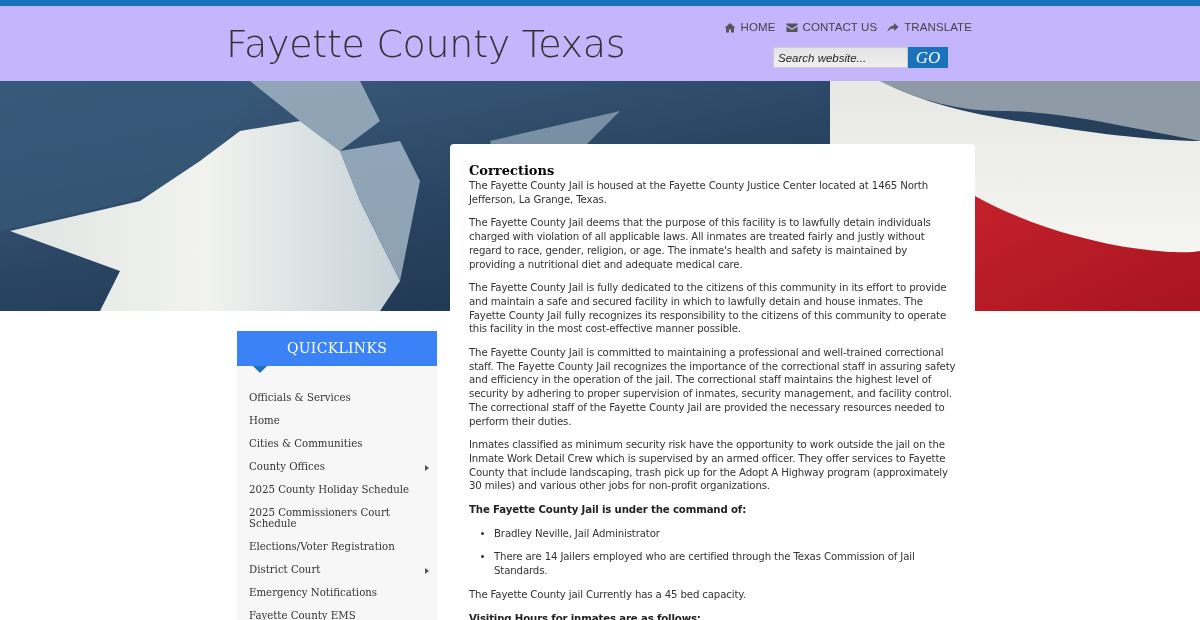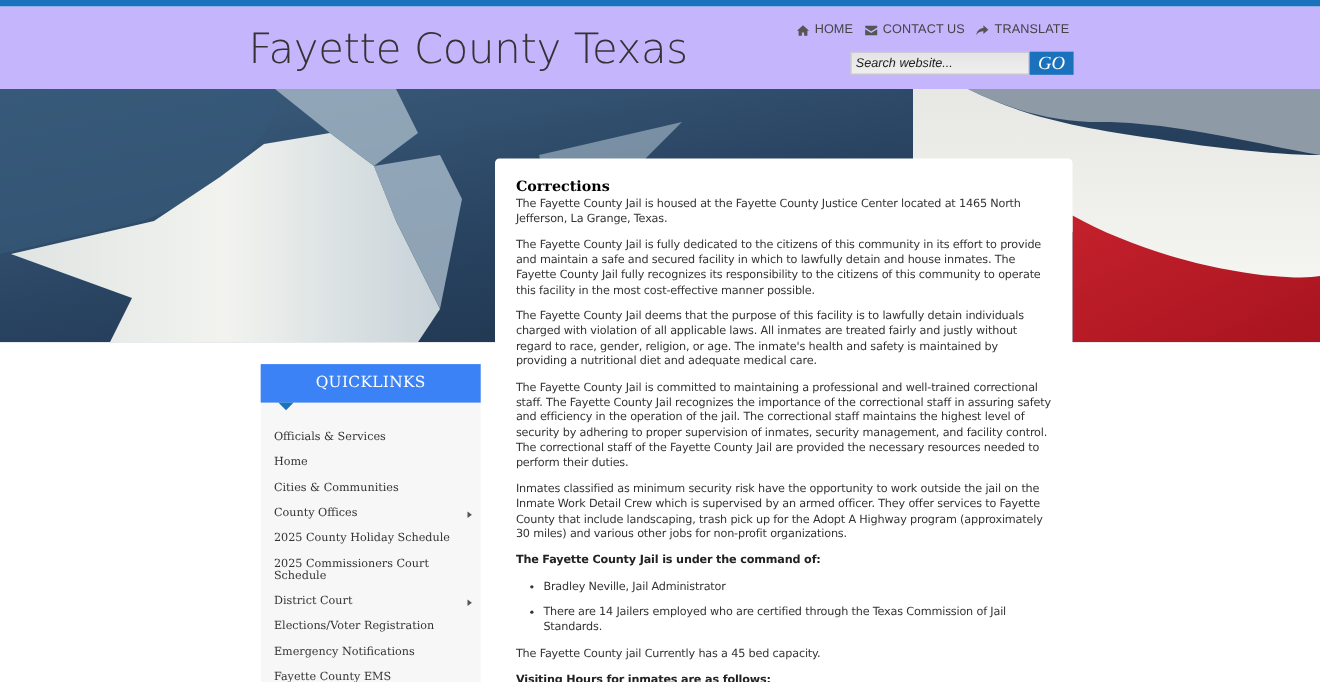--- a/index.html
+++ b/index.html
@@ -9,21 +9,21 @@
   .topbar { position: absolute; left: 0; top: 0; width: 1200px; height: 6px; background: #1a72bd; }
 
   .header { position: absolute; left: 0; top: 6px; width: 1200px; height: 75px; background: #c4b5fd; }
   .site-title { position: absolute; left: 226px; top: 16px; font-family: "DejaVu Sans", sans-serif; font-weight: 200; font-size: 38px; color: #333; letter-spacing: -0.3px; font-stretch: condensed; }
 
   .utility-nav { position: absolute; right: 228px; top: 15px; display: flex; gap: 10px; align-items: center; font-family: "Liberation Sans", sans-serif; font-size: 11.5px; color: #444; }
   .utility-nav .nav-link { display: flex; align-items: center; gap: 5px; cursor: pointer; text-transform: uppercase; letter-spacing: 0.1px; }
   .utility-nav svg { width: 12px; height: 11px; fill: #555; }
 
   .search { position: absolute; left: 773px; top: 41px; display: flex; height: 21px; }
-  .search input { width: 163px; height: 21px; border: 1px solid #ccc; background: linear-gradient(#e4e4e4, #efefef); font-family: "Liberation Sans", sans-serif; font-style: italic; font-size: 11.5px; color: #222; padding: 0 4px; outline: none; }
+  .search input { width: 135px; height: 21px; border: 1px solid #ccc; background: linear-gradient(#e4e4e4, #efefef); font-family: "Liberation Sans", sans-serif; font-style: italic; font-size: 11.5px; color: #222; padding: 0 4px; outline: none; }
   .search input::placeholder { color: #222; }
   .search button { width: 40px; height: 21px; border: none; background: #1a72bd; color: #fff; font-family: "Liberation Serif", serif; font-size: 17px; cursor: pointer; font-style: italic; }
 
   .banner { position: absolute; left: 0; top: 81px; width: 1200px; height: 230px; overflow: hidden; background: #1e3550; }
 
   .sidebar { position: absolute; left: 237px; top: 331px; width: 200px; height: 300px; background: #f7f7f7; }
   .ql-header { position: relative; height: 35px; background: #3b82f6; color: #fff; font-family: "DejaVu Serif", serif; font-size: 14px; text-align: center; line-height: 35px; letter-spacing: 0.3px; }
   .ql-header .pointer { position: absolute; left: 16px; bottom: -7px; width: 0; height: 0; border-left: 7px solid transparent; border-right: 7px solid transparent; border-top: 7px solid #1a72bd; }
   .ql-list { list-style: none; padding-top: 22px; }
   .ql-item { position: relative; padding: 4px 12px 5px 12px; font-family: "DejaVu Serif", serif; font-size: 10.2px; color: #333; line-height: 11px; min-height: 23px; cursor: pointer; }
@@ -110,32 +110,32 @@
     <span>QUICKLINKS</span>
     <span class="pointer"></span>
   </div>
   <ul class="ql-list">
     <li class="ql-item"><span>Officials &amp; Services</span></li>
     <li class="ql-item"><span>Home</span></li>
     <li class="ql-item"><span>Cities &amp; Communities</span></li>
     <li class="ql-item"><span>County Offices</span><span class="arrow"></span></li>
     <li class="ql-item"><span>2025 County Holiday Schedule</span></li>
     <li class="ql-item" style="min-height:34px;"><span>2025 Commissioners Court Schedule</span></li>
+    <li class="ql-item"><span>Elections/Voter Registration</span></li>
     <li class="ql-item"><span>District Court</span><span class="arrow"></span></li>
-    <li class="ql-item"><span>Elections/Voter Registration</span></li>
     <li class="ql-item"><span>Emergency Notifications</span></li>
     <li class="ql-item"><span>Fayette County EMS</span></li>
   </ul>
 </aside>
 
 <main class="content-card">
   <h1>Corrections</h1>
   <p>The Fayette County Jail is housed at the Fayette County Justice Center located at 1465 North Jefferson, La Grange, Texas.</p>
+  <p>The Fayette County Jail deems that the purpose of this facility is to lawfully detain individuals charged with violation of all applicable laws.  All inmates are treated fairly and justly without regard to race, gender, religion, or age.   The inmate's health and safety is maintained by providing a nutritional diet and adequate medical care.</p>
   <p>The Fayette County Jail is fully dedicated to the citizens of this community in its effort to provide and maintain a safe and secured facility in which to lawfully detain and house inmates.  The Fayette County Jail fully recognizes its responsibility to the citizens of this community to operate this facility in the most cost-effective manner possible.</p>
-  <p>The Fayette County Jail deems that the purpose of this facility is to lawfully detain individuals charged with violation of all applicable laws.  All inmates are treated fairly and justly without regard to race, gender, religion, or age.   The inmate's health and safety is maintained by providing a nutritional diet and adequate medical care.</p>
   <p>The Fayette County Jail is committed to maintaining a professional and well-trained correctional staff.  The Fayette County Jail recognizes the importance of the correctional staff in assuring safety and efficiency in the operation of the jail.   The correctional staff maintains the highest level of security by adhering to proper supervision of inmates, security management, and facility control.  The correctional staff of the Fayette County Jail are provided the necessary resources needed to perform their duties.</p>
   <p>Inmates classified as minimum security risk have the opportunity to work outside the jail on the Inmate Work Detail Crew which is supervised by an armed officer.   They offer services to Fayette County that include landscaping, trash pick up for the Adopt A Highway program (approximately 30 miles) and various other jobs for non-profit organizations.</p>
   <p class="bold">The Fayette County Jail is under the command of:</p>
   <ul>
     <li>Bradley Neville, Jail Administrator</li>
     <li>There are 14 Jailers employed who are certified through the Texas Commission of Jail Standards.</li>
   </ul>
   <p>The Fayette County jail Currently has a 45 bed capacity.</p>
   <p class="bold">Visiting Hours for inmates are as follows:</p>
 

